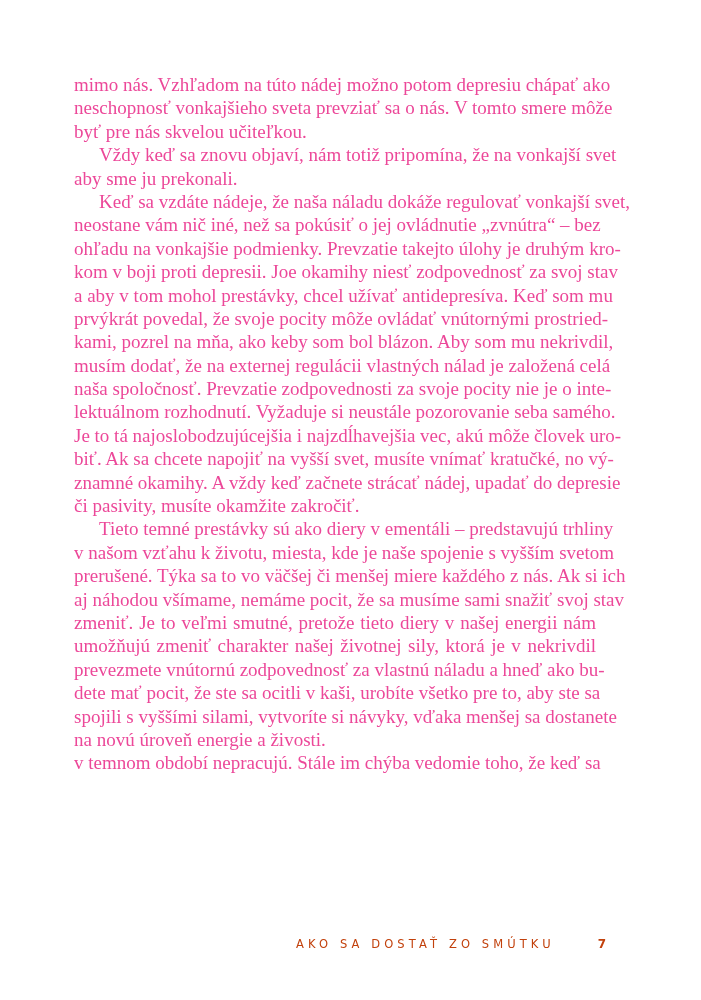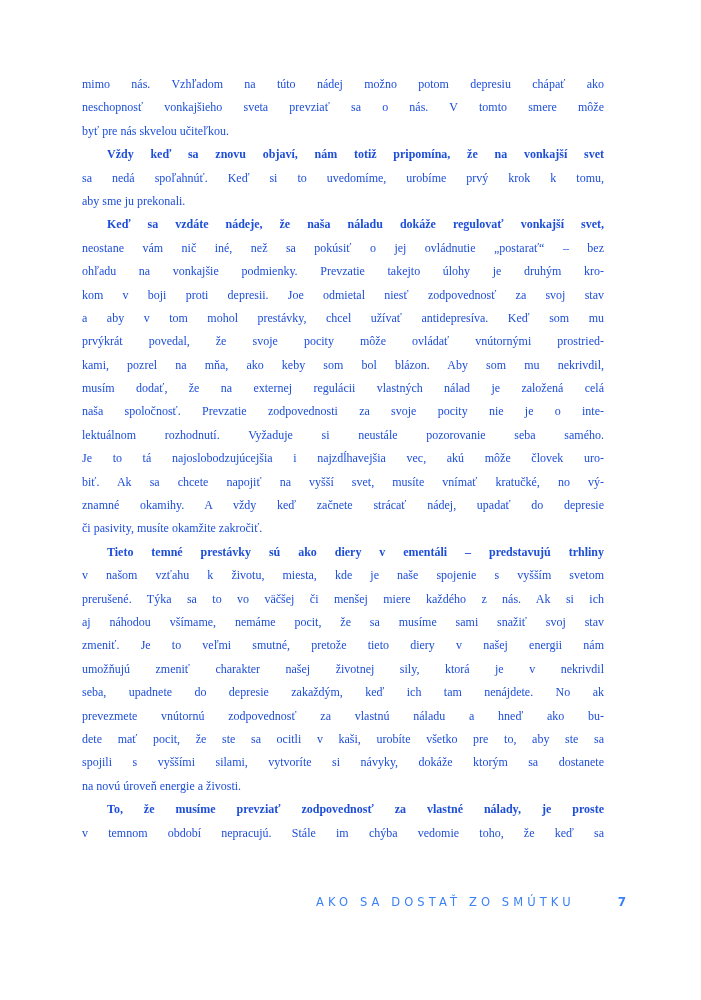--- a/index.html
+++ b/index.html
@@ -1,45 +1,44 @@
 <!DOCTYPE html>
 <html><head>
 <meta charset="utf-8">
 <style>
   html, body { margin: 0; padding: 0; background: #ffffff; }
   body { width: 701px; height: 1000px; position: relative; overflow: hidden; }
   .page { position: absolute; left: 0; top: 0; width: 701px; height: 1000px; background: #ffffff; }
   .text-block {
     position: absolute;
-    left: 82px;
+    left: 74px;
     top: 73px;
     width: 522px;
     font-family: "Liberation Serif", "DejaVu Serif", serif;
-    font-size: 12px;
+    font-size: 19px;
     line-height: 23.4px;
-    color: #1d4ed8;
+    color: #ec4899;
   }
   .line {
     display: block;
     white-space: nowrap;
     text-align: justify;
     text-align-last: justify;
     height: 23.4px;
   }
   .line.last { text-align-last: left; }
-  .line.indent { padding-left: 25px; font-weight: bold; }
+  .line.indent { padding-left: 25px; }
   .footer {
     position: absolute;
-    top: 895px;
+    top: 937px;
     left: 296px;
     width: 310px;
     height: 18px;
     font-family: "DejaVu Sans", "Liberation Sans", sans-serif;
-    color: #3b82f6;
-    margin-left: 20px;
+    color: #c2410c;
   }
   .running-title {
     position: absolute;
     left: 0;
     top: 0;
     font-size: 11.5px;
     letter-spacing: 4.1px;
   }
   .page-number {
     position: absolute;
@@ -54,54 +53,51 @@
 
 <div class="page">
   <div class="text-block" id="text-block">
       <div>
         <span class="line">mimo nás. Vzhľadom na túto nádej možno potom depresiu chápať ako</span>
         <span class="line">neschopnosť vonkajšieho sveta prevziať sa o nás. V tomto smere môže</span>
         <span class="line last">byť pre nás skvelou učiteľkou.</span>
       </div>
       <div>
         <span class="line indent">Vždy keď sa znovu objaví, nám totiž pripomína, že na vonkajší svet</span>
-        <span class="line">sa nedá spoľahnúť. Keď si to uvedomíme, urobíme prvý krok k tomu,</span>
         <span class="line last">aby sme ju prekonali.</span>
       </div>
       <div>
         <span class="line indent">Keď sa vzdáte nádeje, že naša náladu dokáže regulovať vonkajší svet,</span>
-        <span class="line">neostane vám nič iné, než sa pokúsiť o jej ovládnutie „postarať“ – bez</span>
+        <span class="line">neostane vám nič iné, než sa pokúsiť o jej ovládnutie „zvnútra“ – bez</span>
         <span class="line">ohľadu na vonkajšie podmienky. Prevzatie takejto úlohy je druhým kro-</span>
-        <span class="line">kom v boji proti depresii. Joe odmietal niesť zodpovednosť za svoj stav</span>
+        <span class="line">kom v boji proti depresii. Joe okamihy niesť zodpovednosť za svoj stav</span>
         <span class="line">a aby v tom mohol prestávky, chcel užívať antidepresíva. Keď som mu</span>
         <span class="line">prvýkrát povedal, že svoje pocity môže ovládať vnútornými prostried-</span>
         <span class="line">kami, pozrel na mňa, ako keby som bol blázon. Aby som mu nekrivdil,</span>
         <span class="line">musím dodať, že na externej regulácii vlastných nálad je založená celá</span>
         <span class="line">naša spoločnosť. Prevzatie zodpovednosti za svoje pocity nie je o inte-</span>
         <span class="line">lektuálnom rozhodnutí. Vyžaduje si neustále pozorovanie seba samého.</span>
         <span class="line">Je to tá najoslobodzujúcejšia i najzdĺhavejšia vec, akú môže človek uro-</span>
         <span class="line">biť. Ak sa chcete napojiť na vyšší svet, musíte vnímať kratučké, no vý-</span>
         <span class="line">znamné okamihy. A vždy keď začnete strácať nádej, upadať do depresie</span>
         <span class="line last">či pasivity, musíte okamžite zakročiť.</span>
       </div>
       <div>
         <span class="line indent">Tieto temné prestávky sú ako diery v ementáli – predstavujú trhliny</span>
         <span class="line">v našom vzťahu k životu, miesta, kde je naše spojenie s vyšším svetom</span>
         <span class="line">prerušené. Týka sa to vo väčšej či menšej miere každého z nás. Ak si ich</span>
         <span class="line">aj náhodou všímame, nemáme pocit, že sa musíme sami snažiť svoj stav</span>
         <span class="line">zmeniť. Je to veľmi smutné, pretože tieto diery v našej energii nám</span>
         <span class="line">umožňujú zmeniť charakter našej životnej sily, ktorá je v nekrivdil</span>
-        <span class="line">seba, upadnete do depresie zakaždým, keď ich tam nenájdete. No ak</span>
         <span class="line">prevezmete vnútornú zodpovednosť za vlastnú náladu a hneď ako bu-</span>
         <span class="line">dete mať pocit, že ste sa ocitli v kaši, urobíte všetko pre to, aby ste sa</span>
-        <span class="line">spojili s vyššími silami, vytvoríte si návyky, dokáže ktorým sa dostanete</span>
+        <span class="line">spojili s vyššími silami, vytvoríte si návyky, vďaka menšej sa dostanete</span>
         <span class="line last">na novú úroveň energie a živosti.</span>
       </div>
       <div>
-        <span class="line indent">To, že musíme prevziať zodpovednosť za vlastné nálady, je proste</span>
         <span class="line">v temnom období nepracujú. Stále im chýba vedomie toho, že keď sa</span>
       </div>
     </div>
 
   <div class="footer">
     <span class="running-title">AKO SA DOSTAŤ ZO SMÚTKU</span>
     <span class="page-number">7</span>
   </div>
 </div>
 

